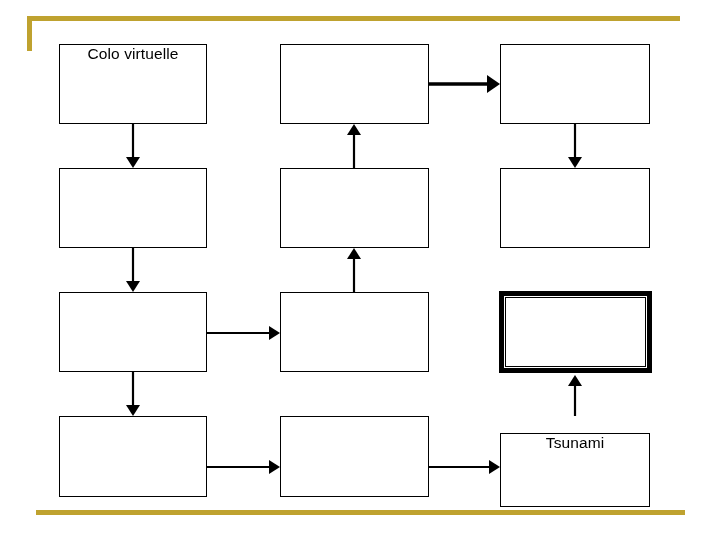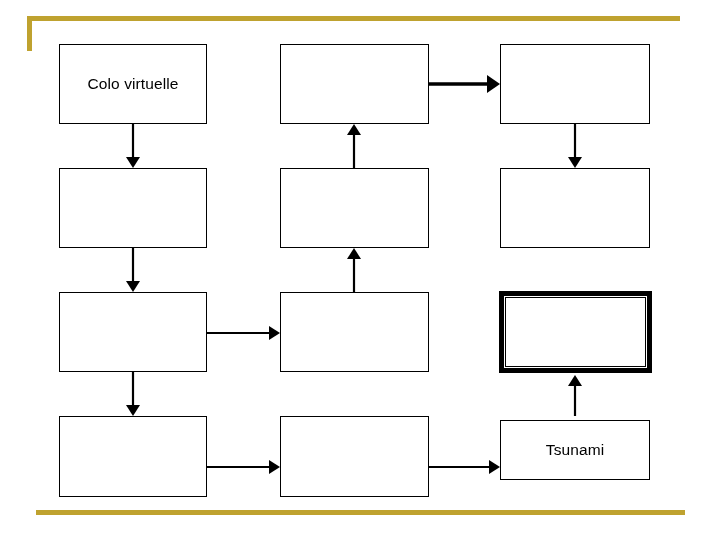--- a/index.html
+++ b/index.html
@@ -25,21 +25,21 @@
   #rule-left   { left: 27px;  top: 16px;  width: 5px;   height: 35px; }
   #rule-bottom { left: 36px;  top: 510px; width: 649px; height: 5px; }
 
   
   .node {
     position: absolute;
     box-sizing: border-box;
     background: #ffffff;
     border: 1.6px solid #000000;
     display: flex;
-    align-items: center;
+    align-items: flex-start;
     justify-content: center;
   }
   .node.selected {
     border: 5px solid #000000;
     outline: 1.5px solid #000000;
     outline-offset: -7px;
   }
   .node-label {
     font-size: 15.5px;
     color: #000000;
@@ -156,18 +156,18 @@
       </div>
       <div class="node selected" style="left: 499px; top: 291px; width: 153px; height: 82px;">
         <span class="node-label"></span>
       </div>
       <div class="node" style="left: 59px; top: 416px; width: 148px; height: 81px;">
         <span class="node-label"></span>
       </div>
       <div class="node" style="left: 280px; top: 416px; width: 149px; height: 81px;">
         <span class="node-label"></span>
       </div>
-      <div class="node" style="left: 500px; top: 420px; width: 150px; height: 60px;">
+      <div class="node" style="left: 500px; top: 433px; width: 150px; height: 74px;">
         <span class="node-label">Tsunami</span>
       </div>
     </div>
 
 </div>
 
 </body></html>

